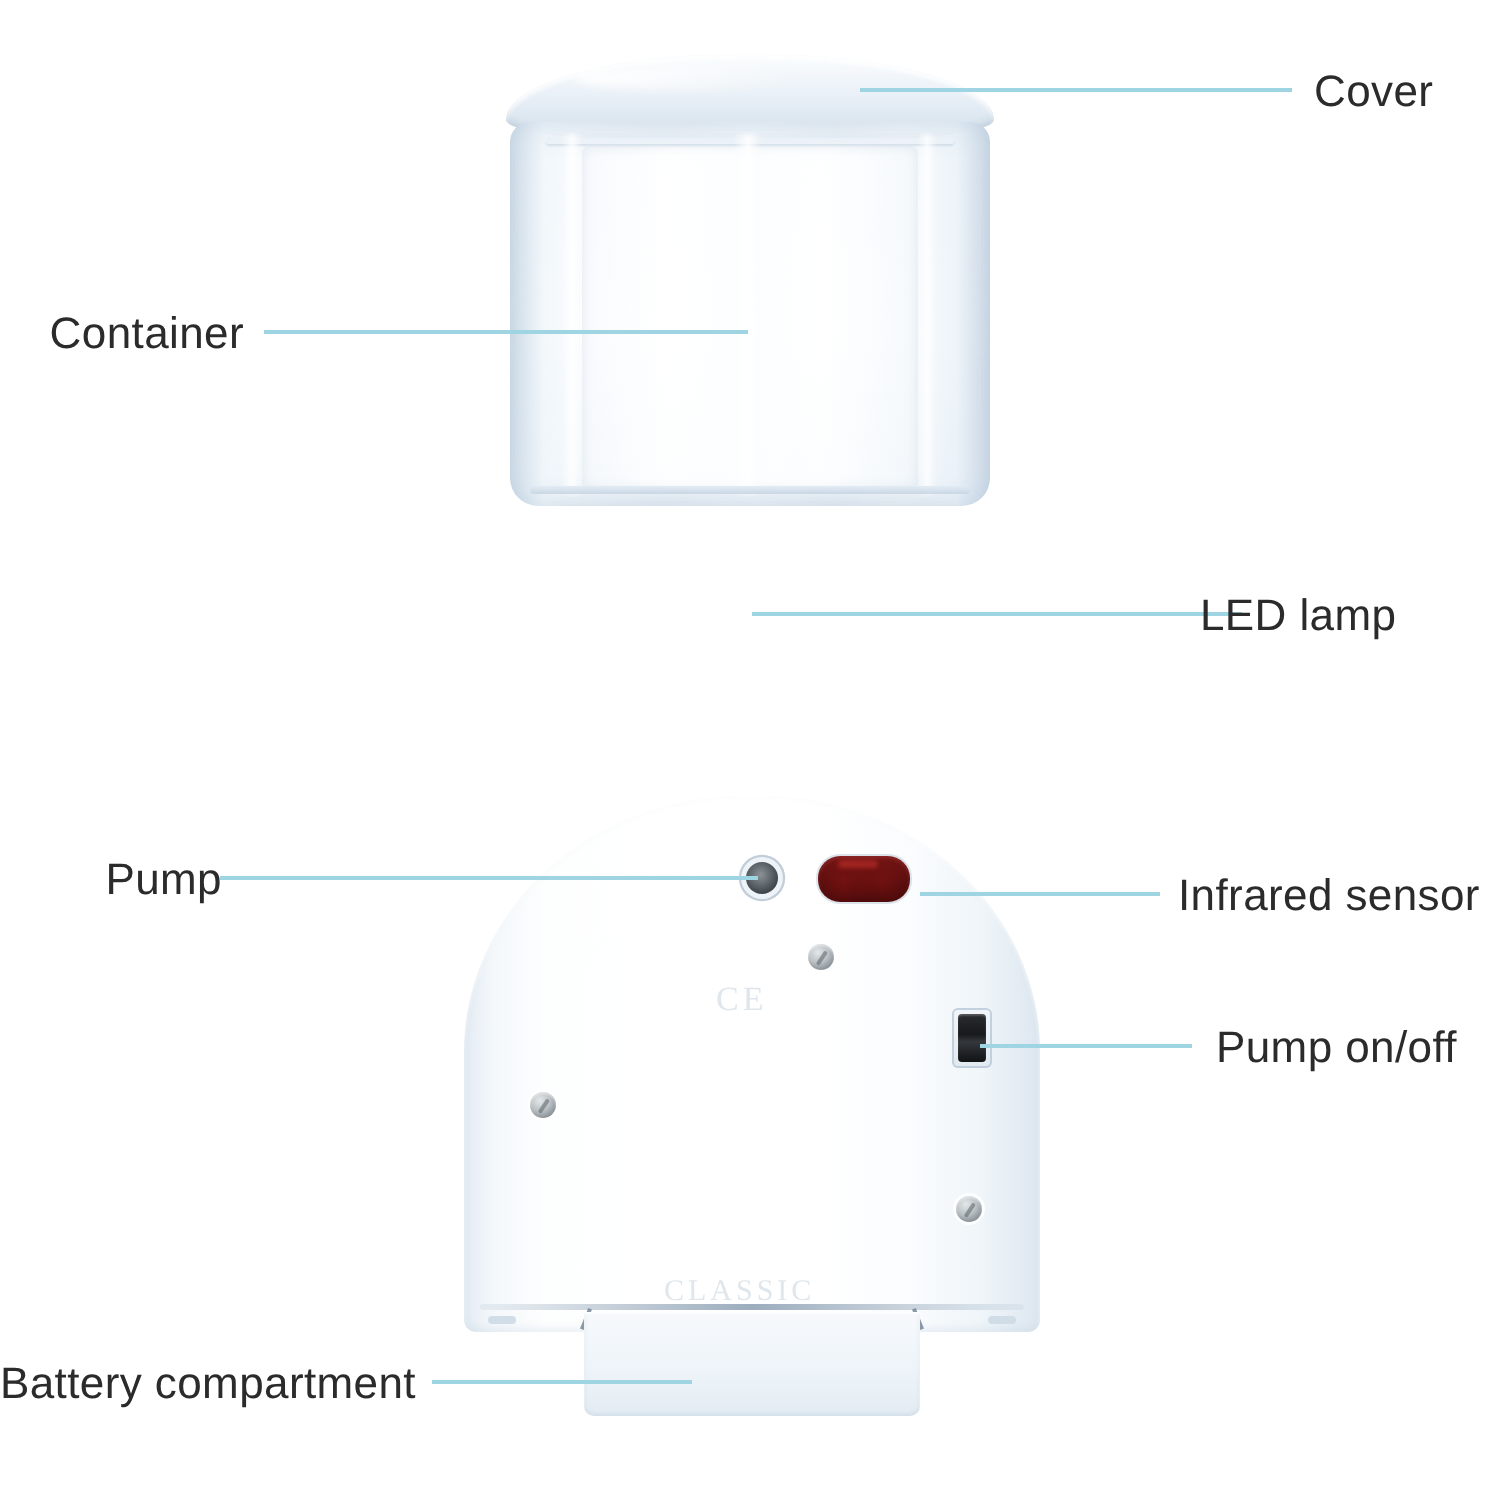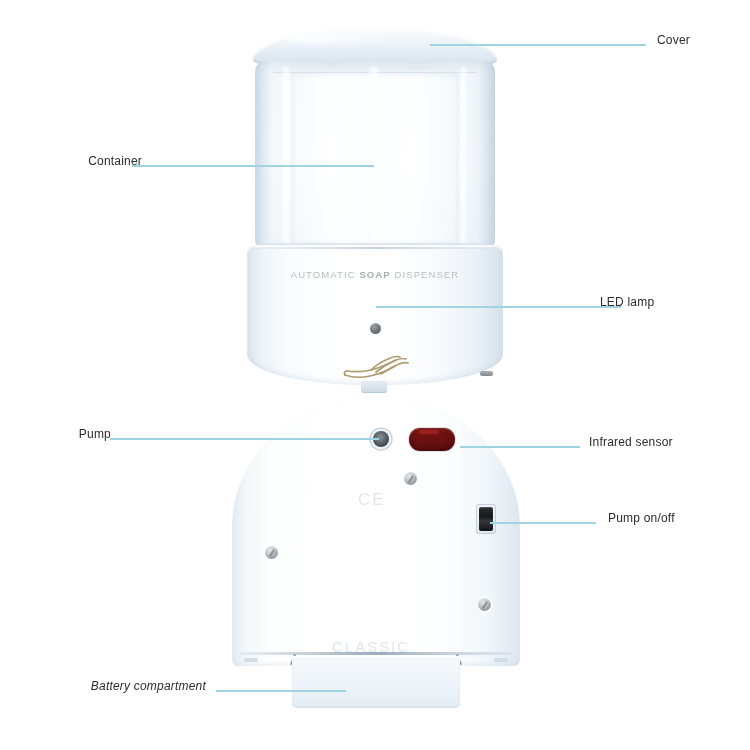--- a/index.html
+++ b/index.html
@@ -18,21 +18,21 @@
 
   
   .leader {
     position: absolute;
     height: 2px;
     background: #9fd4e3;
   }
   .callout-label {
     position: absolute;
     font-family: "Liberation Sans", sans-serif;
-    font-size: 12px;
+    font-size: 22px;
     color: #2b2b2b;
     white-space: nowrap;
     letter-spacing: 0.2px;
   }
   .callout-label.right { text-align: left; }
   .callout-label.left  { text-align: right; }
 
   
   #front-device {
     position: absolute;
@@ -333,21 +333,21 @@
     width: 14px;
     height: 24px;
     border-radius: 2px;
     background: linear-gradient(180deg, #2a2d30 0%, #17191b 42%, #34383c 58%, #101214 100%);
     box-shadow: inset 0 1px 1px rgba(255,255,255,0.2);
   }
 
   
   .emboss {
     position: absolute;
-    font-family: Liberation Sans, sans-serif;
+    font-family: Liberation Serif, serif;
     color: rgba(150,172,192,0.30);
     letter-spacing: 2px;
     text-shadow: 0 1px 0 rgba(255,255,255,0.8);
     user-select: none;
   }
 
   
   #battery-door {
     position: absolute;
     left: 60px;
@@ -395,45 +395,20 @@
 
     <div id="container-tank">
       <div id="tank-inner"></div>
       <div id="tank-topline"></div>
       <div class="tank-band" style="left:26px;width:10px;"></div>
       <div class="tank-band" style="left:112px;width:14px;"></div>
       <div class="tank-band" style="left:204px;width:9px;"></div>
       <div id="tank-bottomline"></div>
     </div>
 
-    <div id="front-body">
-      <div id="front-body-seam"></div>
-
-      <div id="brand-text">
-        <span>AUTOMATIC </span><b>SOAP</b><span> DISPENSER</span>
-      </div>
-
-      <div id="led-lamp"></div>
-
-      <div id="hand-icon">
-        <svg viewBox="0 0 70 30" width="70" height="30" aria-hidden="true">
-          <g fill="none" stroke="#b09a6e" stroke-width="1.7" stroke-linecap="round" stroke-linejoin="round">
-            <path d="M4 22 C10 24, 20 25, 29 23 C38 21, 46 18, 54 13"></path>
-            <path d="M6 18 C13 19, 22 19, 30 17 C39 15, 47 11, 55 7"></path>
-            <path d="M30 17 C34 13, 40 9, 47 6 C51 4, 56 3, 59 4"></path>
-            <path d="M35 19 C40 15, 46 11, 53 8 C57 6, 62 5, 65 6"></path>
-            <path d="M40 21 C45 18, 51 14, 58 11 C61 10, 65 9, 67 10"></path>
-            <path d="M4 22 C3 20, 3 18, 6 18"></path>
-          </g>
-        </svg>
-      </div>
-
-      <div id="nozzle"></div>
-      <div id="side-vent"></div>
-    </div>
   </div>
 
   <div id="back-device">
     <div id="back-plate">
 
       <div id="pump-port"></div>
       <div id="ir-sensor"></div>
 
       <div class="screw" style="left:172px; top:74px;"></div>
       <div class="screw" style="left:33px; top:148px;"></div>
@@ -457,25 +432,25 @@
   <div class="leader" style="left:430px; top:44px;  width:216px;"></div>
   <div class="leader" style="left:132px; top:165px; width:242px;"></div>
   <div class="leader" style="left:376px; top:306px; width:245px;"></div>
   <div class="leader" style="left:110px; top:438px; width:269px;"></div>
   <div class="leader" style="left:460px; top:446px; width:120px;"></div>
   <div class="leader" style="left:490px; top:522px; width:106px;"></div>
   <div class="leader" style="left:216px; top:690px; width:130px;"></div>
 
   <div class="callout-label right" style="left:657px; top:33px;">Cover</div>
 
-  <div class="callout-label left" style="left:0px; width:122px; top:154px;margin-left:20px;">Container</div>
+  <div class="callout-label left" style="left:0px; width:122px; top:154px;">Container</div>
 
   <div class="callout-label right" style="left:600px; top:295px;">LED lamp</div>
 
   <div class="callout-label left" style="left:0px; width:100px; top:427px;margin-left:11px;">Pump</div>
 
   <div class="callout-label right" style="left:589px; top:435px;">Infrared sensor</div>
 
   <div class="callout-label right" style="left:608px; top:511px;">Pump on/off</div>
 
-  <div class="callout-label left" style="left:0px; width:206px; top:679px;font-style:italic;">Battery compartment</div>
+  <div class="callout-label left" style="left:0px; width:206px; top:679px;">Battery compartment</div>
 
 </div>
 
 </body></html>

